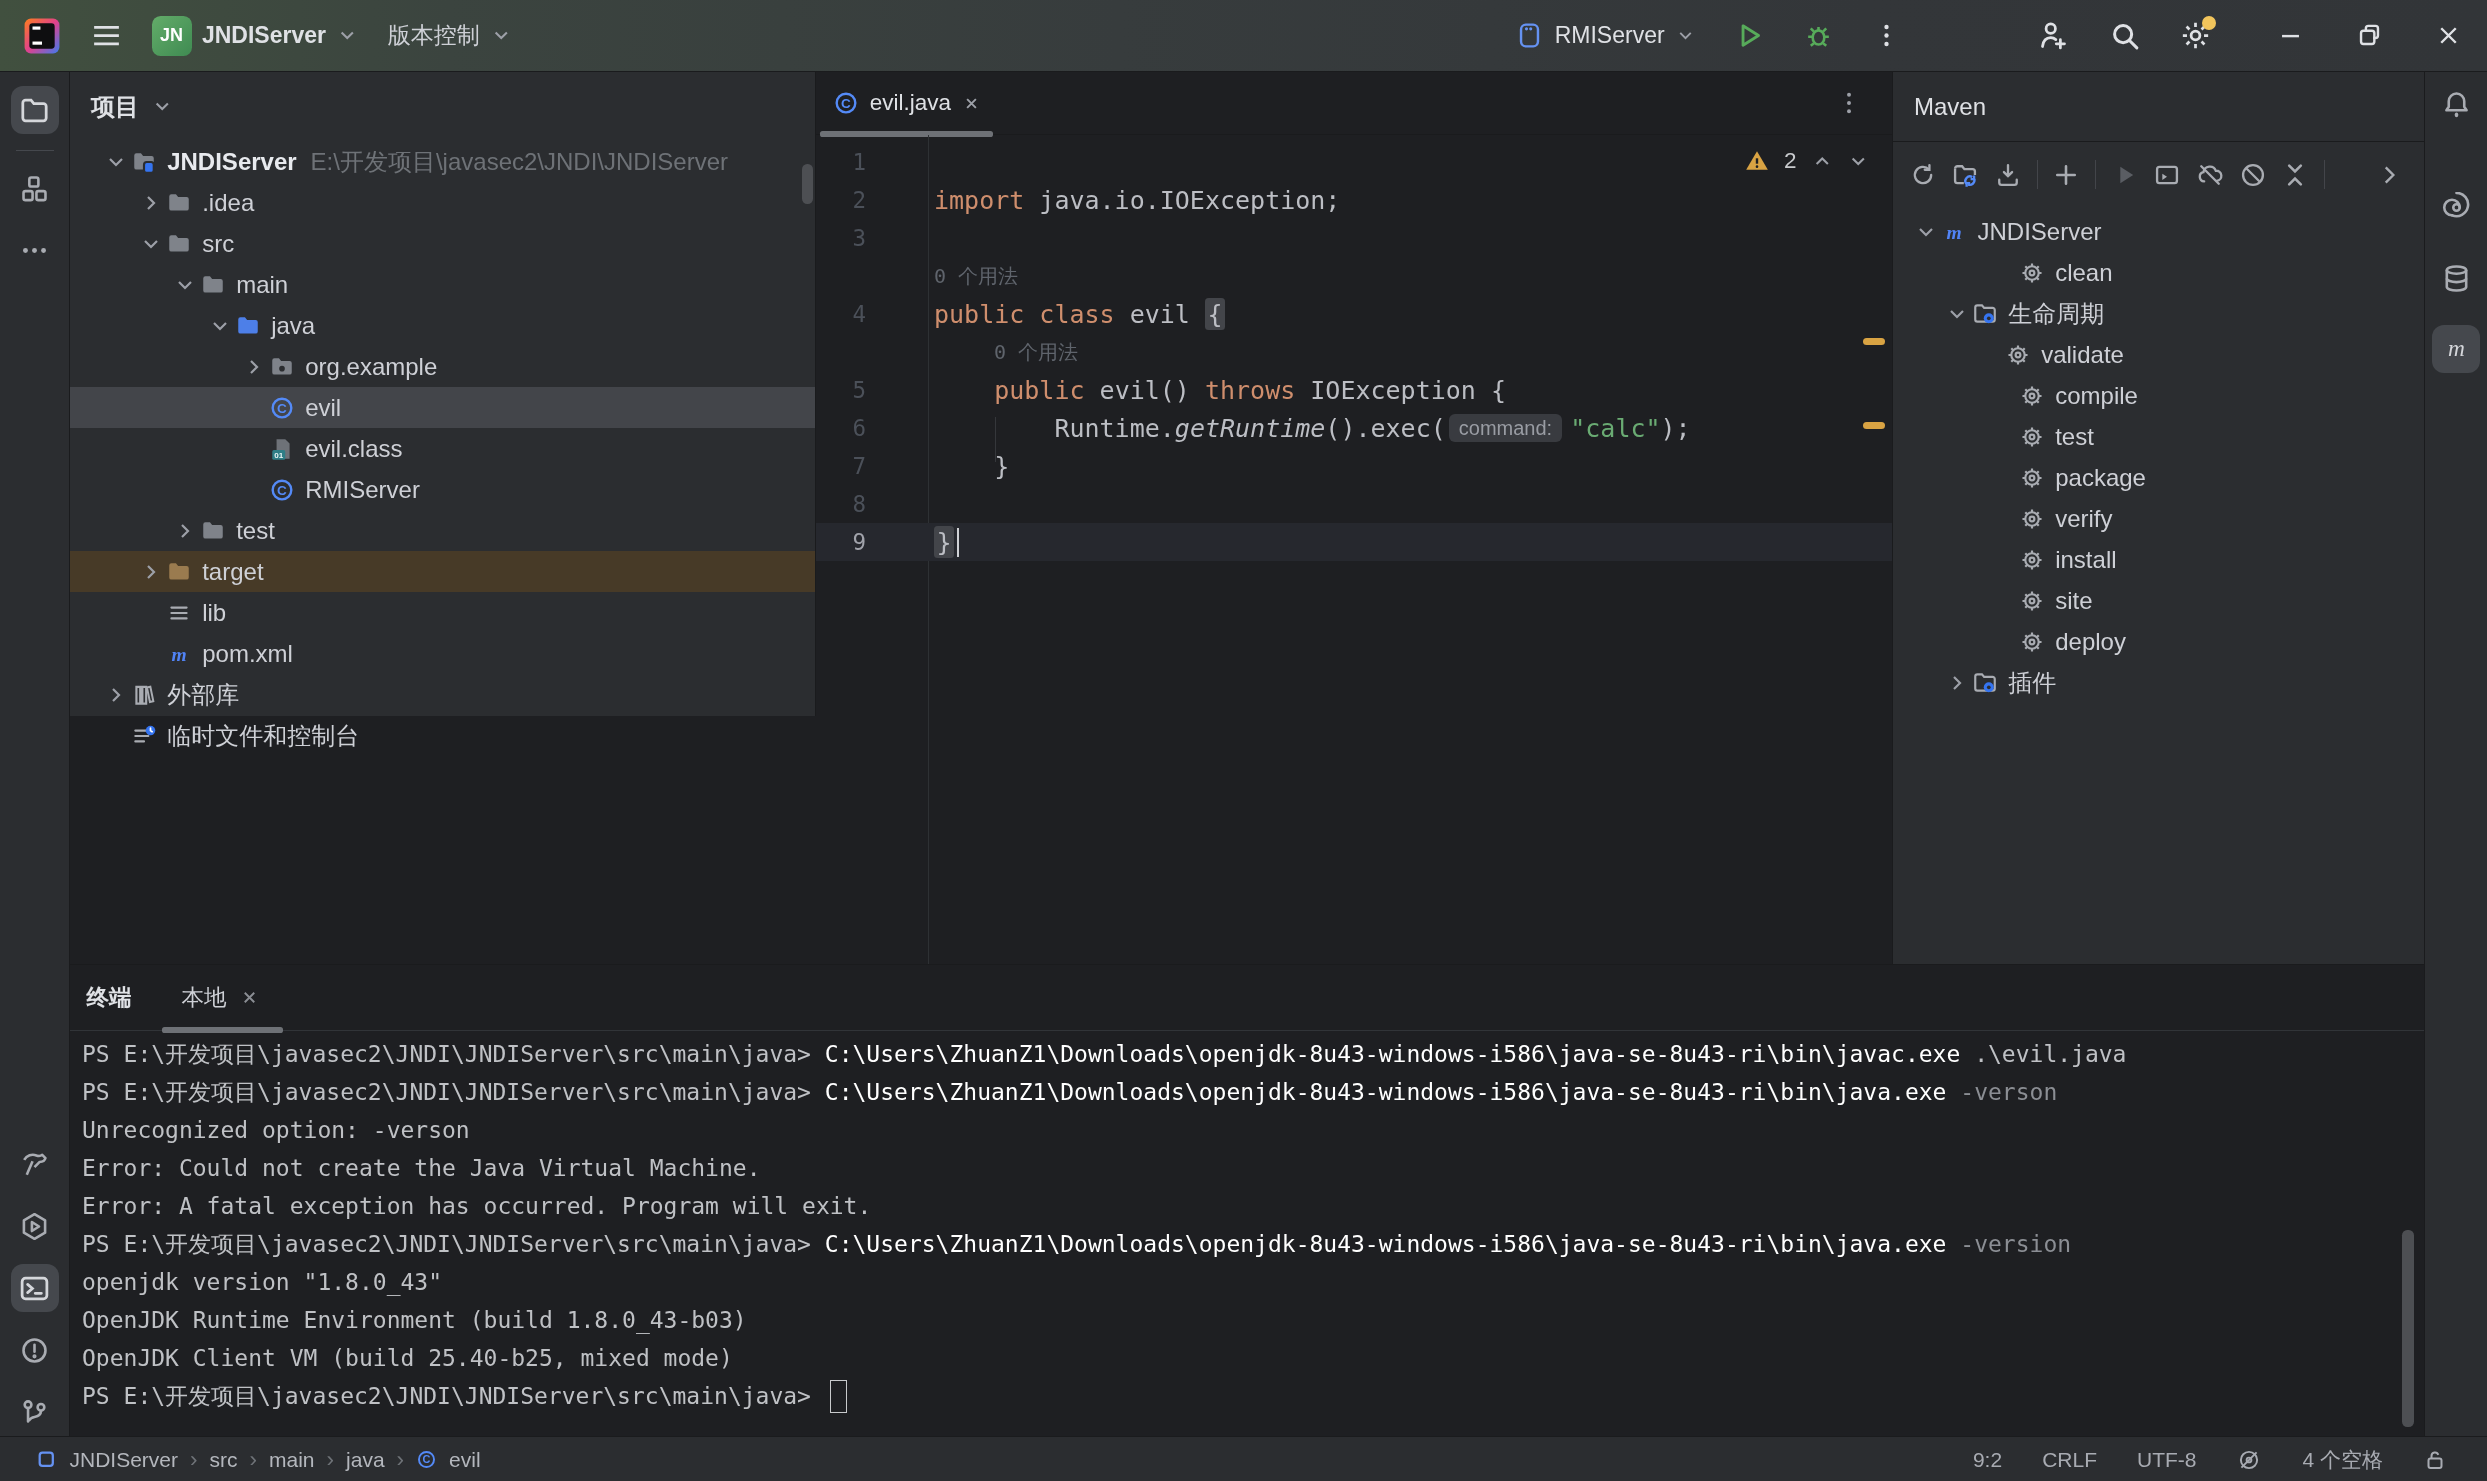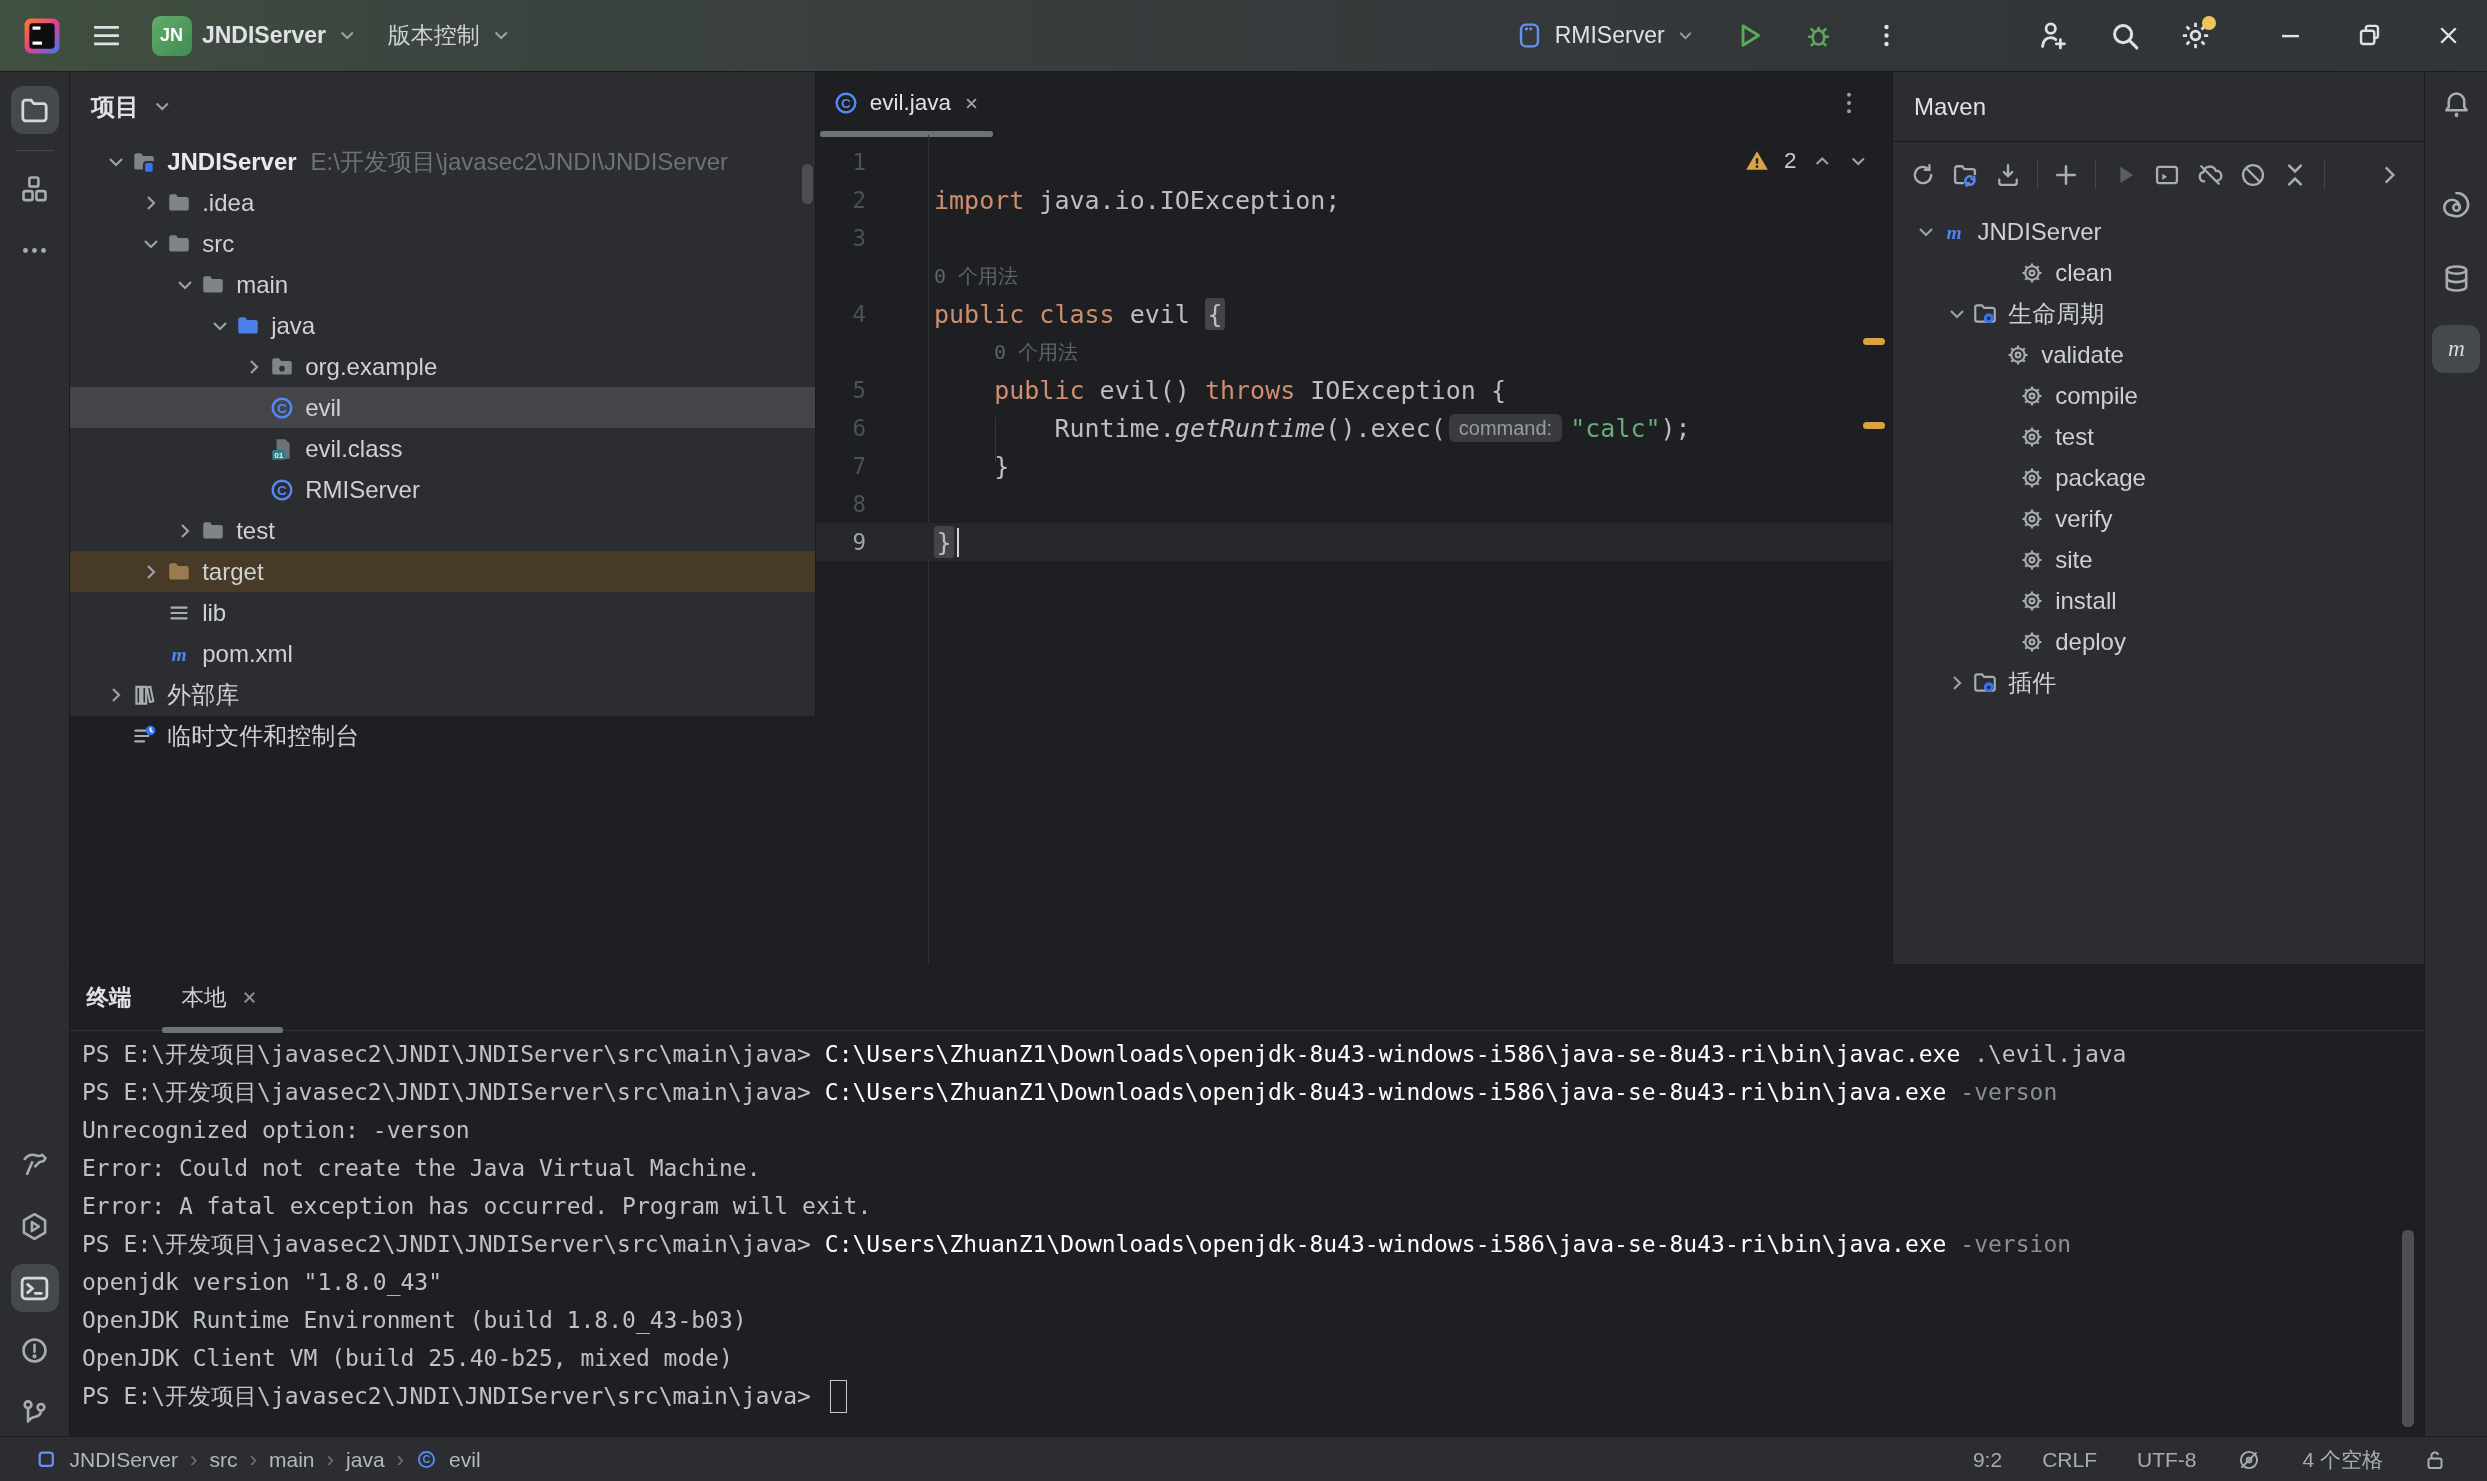--- a/index.html
+++ b/index.html
@@ -772,33 +772,33 @@
       <div class="mrow" style="padding-left: 126px;">
         <span class="ticon">
           <span style="display: flex; align-items: center;">
             <svg width="26" height="26" viewBox="0 0 24 24" stroke="#a9acb2" stroke-width="2" fill="none">
               <circle cx="12" cy="12" r="6.2"></circle>
               <circle cx="12" cy="12" r="2.2"></circle>
               <path d="M12 3.2v2.6M12 18.2v2.6M3.2 12h2.6M18.2 12h2.6M5.8 5.8l1.8 1.8M16.4 16.4l1.8 1.8M18.2 5.8l-1.8 1.8M7.6 16.4l-1.8 1.8"></path>
             </svg>
           </span>
         </span>
-        <span class="tlabel">site</span>
+        <span class="tlabel">install</span>
       </div>
       <div class="mrow" style="padding-left: 126px;">
         <span class="ticon">
           <span style="display: flex; align-items: center;">
             <svg width="26" height="26" viewBox="0 0 24 24" stroke="#a9acb2" stroke-width="2" fill="none">
               <circle cx="12" cy="12" r="6.2"></circle>
               <circle cx="12" cy="12" r="2.2"></circle>
               <path d="M12 3.2v2.6M12 18.2v2.6M3.2 12h2.6M18.2 12h2.6M5.8 5.8l1.8 1.8M16.4 16.4l1.8 1.8M18.2 5.8l-1.8 1.8M7.6 16.4l-1.8 1.8"></path>
             </svg>
           </span>
         </span>
-        <span class="tlabel">install</span>
+        <span class="tlabel">site</span>
       </div>
       <div class="mrow" style="padding-left: 126px;">
         <span class="ticon">
           <span style="display: flex; align-items: center;">
             <svg width="26" height="26" viewBox="0 0 24 24" stroke="#a9acb2" stroke-width="2" fill="none">
               <circle cx="12" cy="12" r="6.2"></circle>
               <circle cx="12" cy="12" r="2.2"></circle>
               <path d="M12 3.2v2.6M12 18.2v2.6M3.2 12h2.6M18.2 12h2.6M5.8 5.8l1.8 1.8M16.4 16.4l1.8 1.8M18.2 5.8l-1.8 1.8M7.6 16.4l-1.8 1.8"></path>
             </svg>
           </span>

